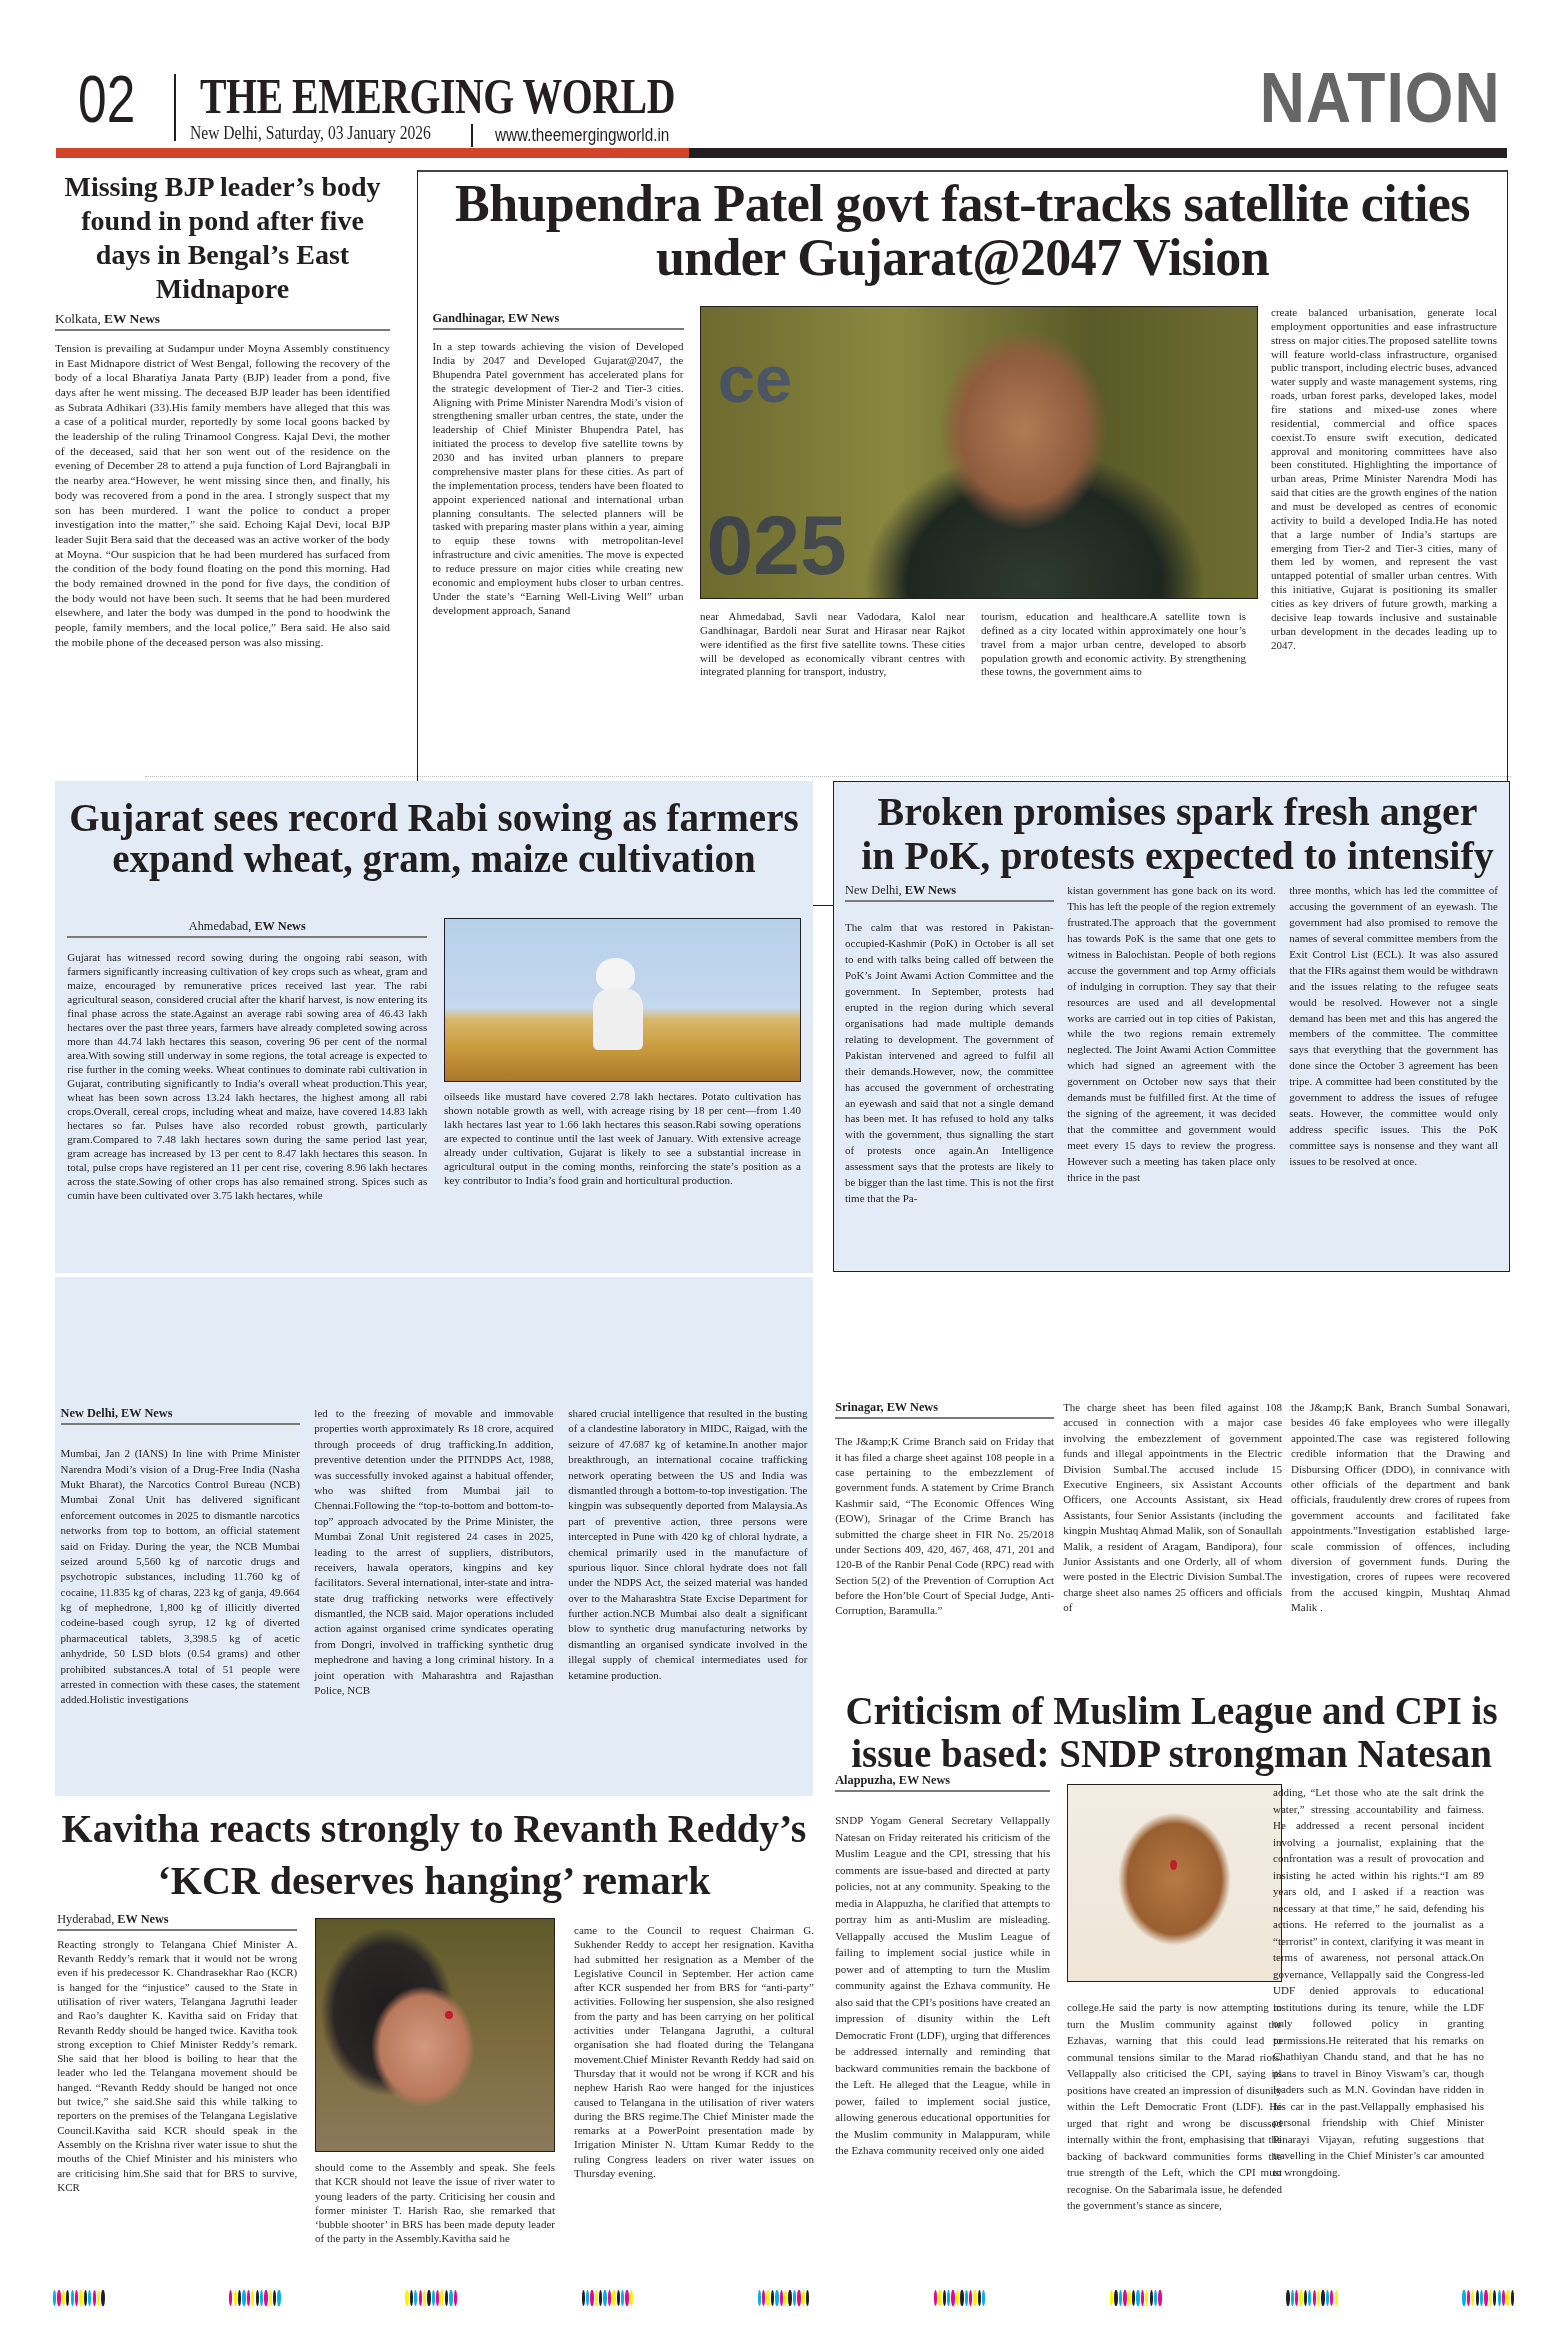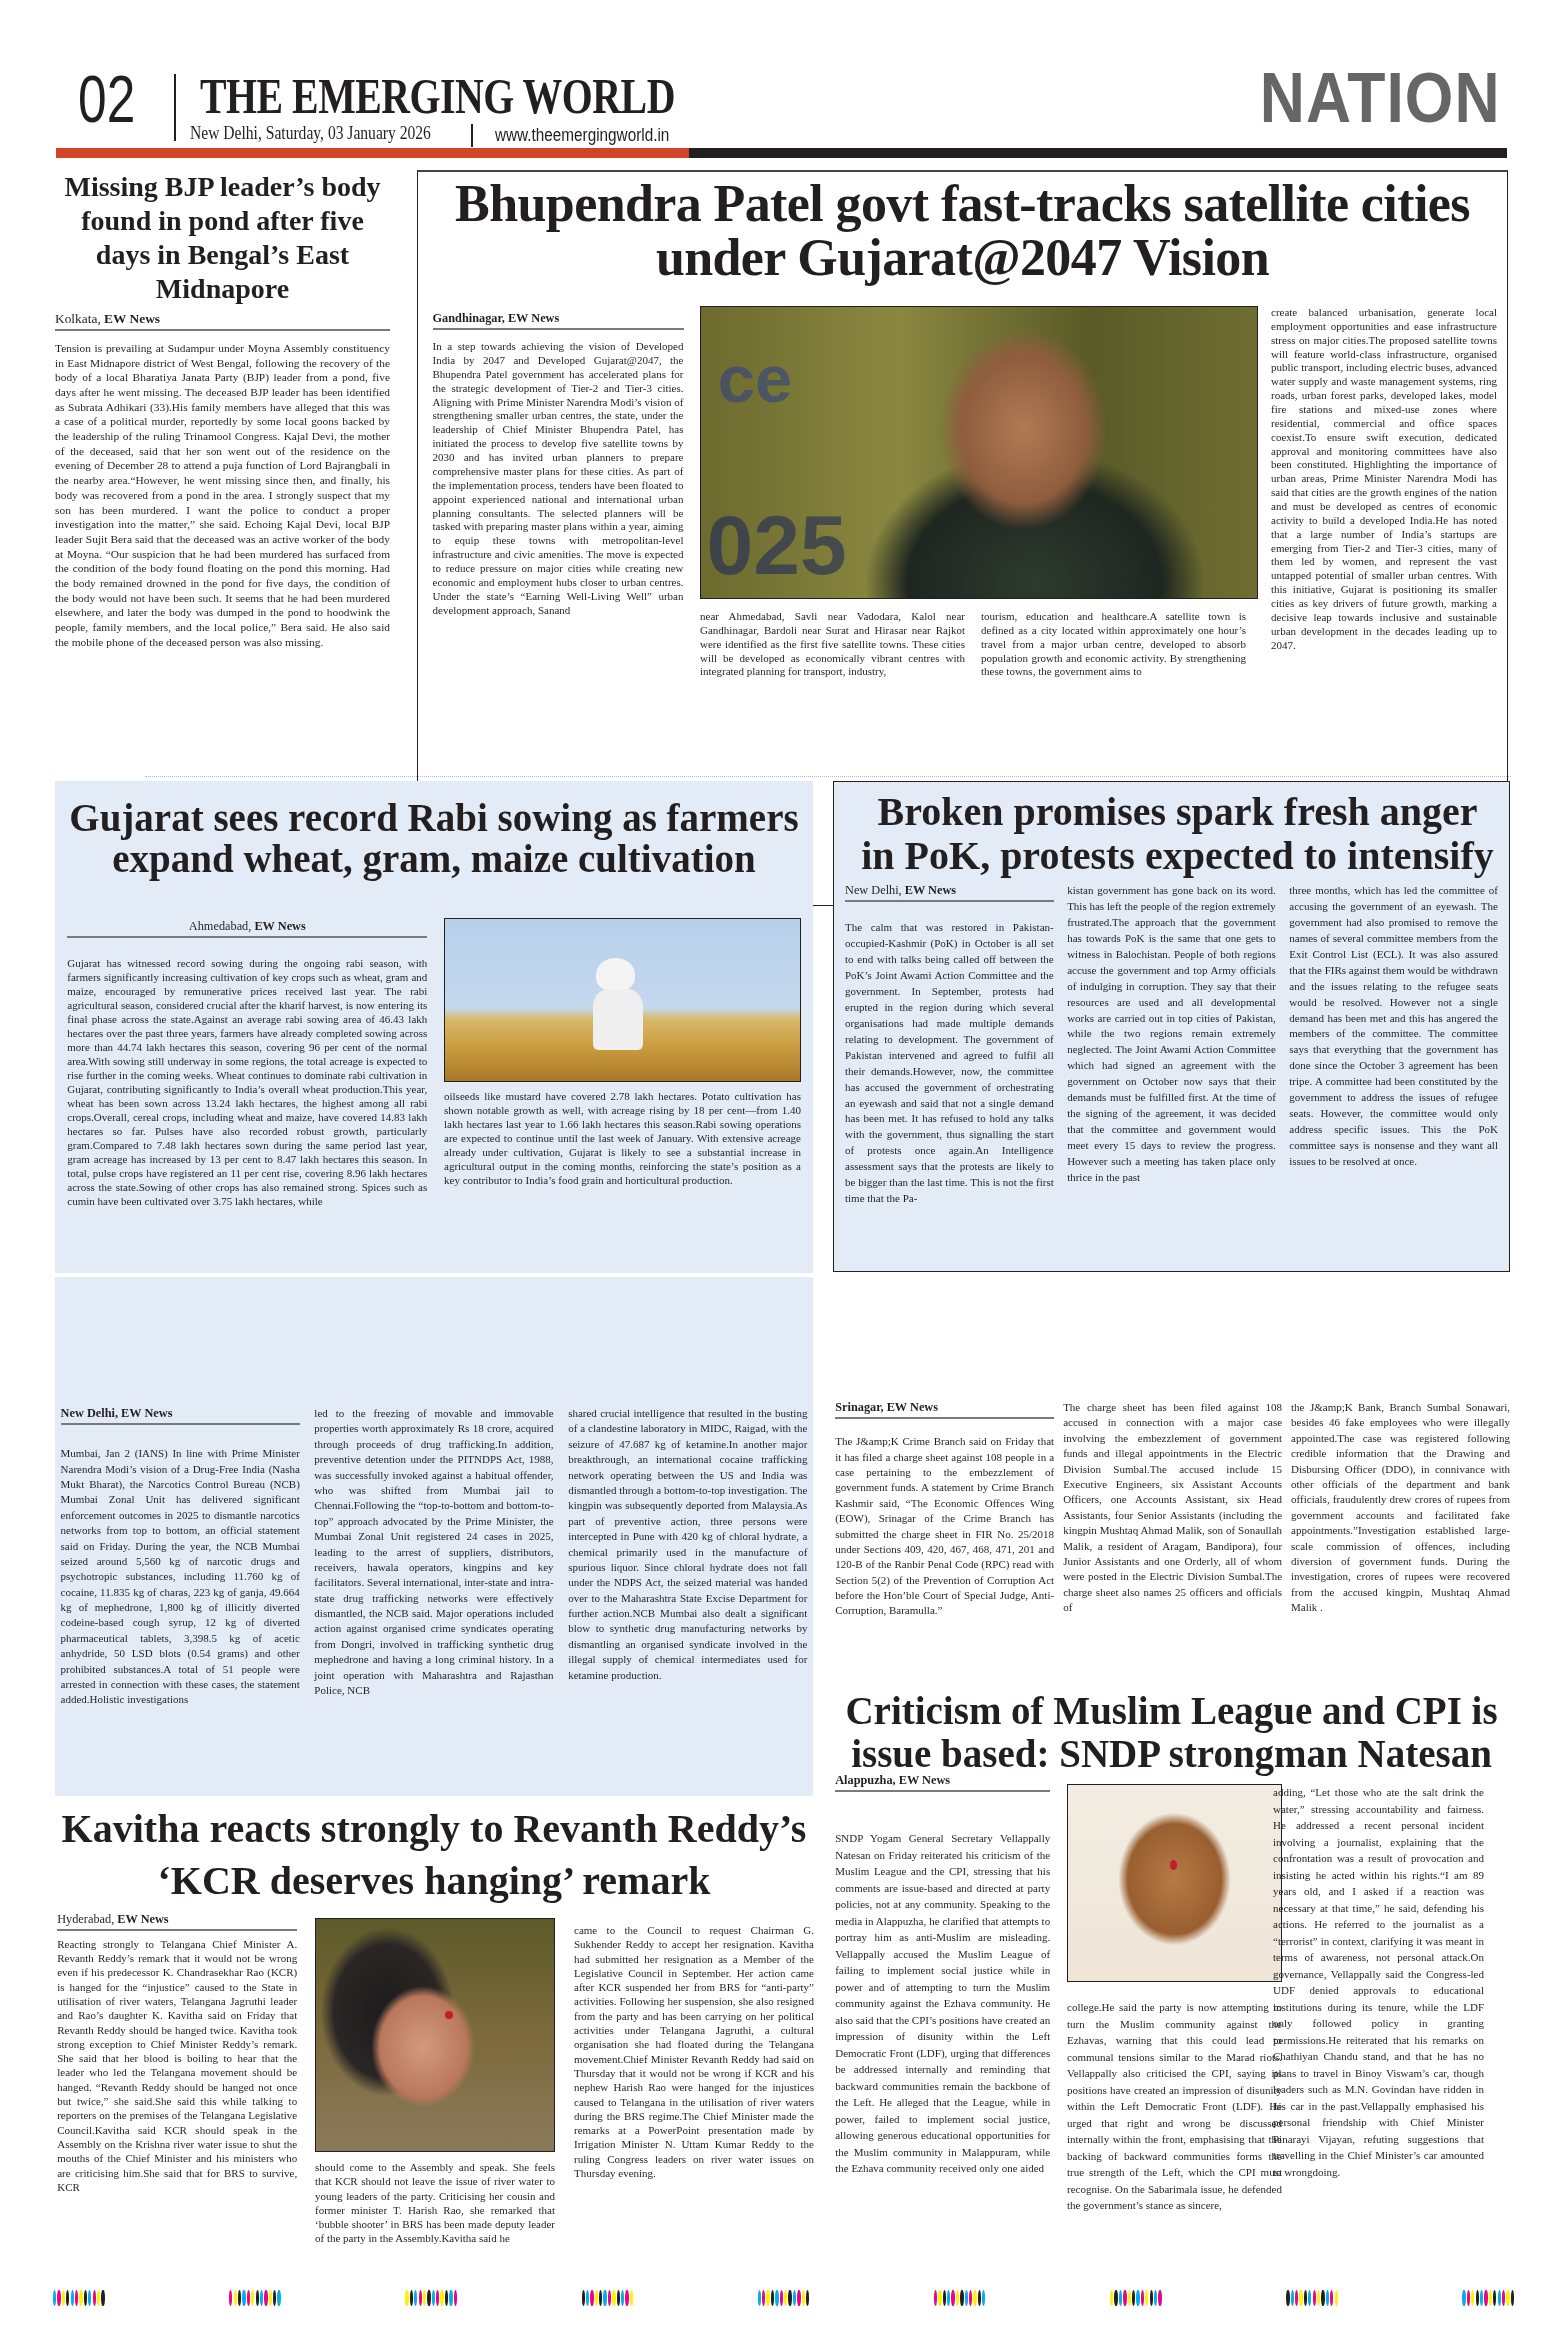--- a/index.html
+++ b/index.html
@@ -85,21 +85,21 @@
   <div style="position:absolute; left:853px; top:134px; width:226px;">
     <p class="body-text" style="font-size:11px; line-height:1.26;">create balanced urbanisation, generate local employment opportunities and ease infrastructure stress on major cities.The proposed satellite towns will feature world-class infrastructure, organised public transport, including electric buses, advanced water supply and waste management systems, ring roads, urban forest parks, developed lakes, model fire stations and mixed-use zones where residential, commercial and office spaces coexist.To ensure swift execution, dedicated approval and monitoring committees have also been constituted. Highlighting the importance of urban areas, Prime Minister Narendra Modi has said that cities are the growth engines of the nation and must be developed as centres of economic activity to build a developed India.He has noted that a large number of India’s startups are emerging from Tier-2 and Tier-3 cities, many of them led by women, and represent the vast untapped potential of smaller urban centres. With this initiative, Gujarat is positioning its smaller cities as key drivers of future growth, marking a decisive leap towards inclusive and sustainable urban development in the decades leading up to 2047.</p>
   </div>
 </article>
 
 <div style="position:absolute; left:145px; top:776px; width:1366px; border-top:1.1px dotted #bbb;"></div>
 
 <article class="article tint" style="left:55px; top:781px; width:758px; height:492px;">
   <h2 class="headline" style="font-size:39px; line-height:1.06; padding:15.6px 11px 0; height:109px;">Gujarat sees record Rabi sowing as farmers expand wheat, gram, maize cultivation</h2>
   <div style="position:absolute; left:12.3px; top:138px; width:360px;">
-    <div class="byline" style="text-align:center; margin-bottom:19px;">
+    <div class="byline" style="text-align:center; margin-bottom:13px;">
       <span>Ahmedabad,</span>
       <b>EW News</b>
     </div>
     <p class="body-text" style="font-size:11px; line-height:1.27;">Gujarat has witnessed record sowing during the ongoing rabi season, with farmers significantly increasing cultivation of key crops such as wheat, gram and maize, encouraged by remunerative prices received last year.  The rabi agricultural season, considered crucial after the kharif harvest, is now entering its final phase across the state.Against an average rabi sowing area of 46.43 lakh hectares over the past three years, farmers have already completed sowing across more than 44.74 lakh hectares this season, covering 96 per cent of the normal area.With sowing still underway in some regions, the total acreage is expected to rise further in the coming weeks. Wheat continues to dominate rabi cultivation in Gujarat, contributing significantly to India’s overall wheat production.This year, wheat has been sown across 13.24 lakh hectares, the highest among all rabi crops.Overall, cereal crops, including wheat and maize, have covered 14.83 lakh hectares so far. Pulses have also recorded robust growth, particularly gram.Compared to 7.48 lakh hectares sown during the same period last year, gram acreage has increased by 13 per cent to 8.47 lakh hectares this season. In total, pulse crops have registered an 11 per cent rise, covering 8.96 lakh hectares across the state.Sowing of other crops has also remained strong. Spices such as cumin have been cultivated over 3.75 lakh hectares, while</p>
   </div>
   <div class="photo" style="left:389px; top:137px; width:357px; height:164px; border-width:1.1px;
               background: linear-gradient(180deg, #b7d0ea 0%, #c4d8ee 55%, #d9b86a 62%, #c99a3d 80%, #a9782a 100%);">
     <div style="position:absolute; left:151px; top:39px; width:39px; height:33px; border-radius:50% 50% 40% 40%; background:#f4f4f4;"></div>
     <div style="position:absolute; left:148px; top:70px; width:50px; height:61px; border-radius:30% 30% 10% 10%; background:#efefef;"></div>
   </div>
@@ -159,21 +159,21 @@
     </div>
     <div class="col">
       <p class="body-text" style="font-size:11px; line-height:1.4;">the J&amp;amp;K Bank, Branch Sumbal Sonawari, besides 46 fake employees who were illegally appointed.The case was registered following credible information that the Drawing and Disbursing Officer (DDO), in connivance with other officials of the department and bank officials, fraudulently drew crores of rupees from government accounts and facilitated fake appointments.”Investigation established large-scale commission of offences, including diversion of government funds. During the investigation, crores of rupees were recovered from the accused kingpin, Mushtaq Ahmad Malik .</p>
     </div>
   </div>
 </article>
 
 <article class="article" style="left:833px; top:1684px; width:677px; height:591px;">
   <h2 class="headline" style="font-size:39px; line-height:1.12; padding:4.5px 5.6px 0; height:92px;">Criticism of Muslim League and CPI is issue based: SNDP strongman Natesan</h2>
   <div style="position:absolute; left:2.2px; top:89px; width:215px;">
-    <div class="byline" style="margin-bottom:38px;">
+    <div class="byline" style="margin-bottom:20px;">
       <b>Alappuzha,</b>
       <b>EW News</b>
     </div>
     <p class="body-text" style="font-size:11px; line-height:1.5;">SNDP Yogam General Secretary Vellappally Natesan on Friday reiterated his criticism of the Muslim League and the CPI, stressing that his comments are issue-based and directed at party policies, not at any community. Speaking to the media in Alappuzha, he clarified that attempts to portray him as anti-Muslim are misleading. Vellappally accused the Muslim League of failing to implement social justice while in power and of attempting to turn the Muslim community against the Ezhava community. He also said that the CPI’s positions have created an impression of disunity within the Left Democratic Front (LDF), urging that differences be addressed internally and reminding that backward communities remain the backbone of the Left. He alleged that the League, while in power, failed to implement social justice, allowing generous educational opportunities for the Muslim community in Malappuram, while the Ezhava community received only one aided</p>
   </div>
   <div class="photo" style="left:234px; top:100px; width:215px; height:198px; border-width:1.1px;
               background: radial-gradient(ellipse 78px 92px at 50% 48%, #b57a45 0%, #9a5f30 60%, transparent 72%),
                           linear-gradient(180deg, #f2ece2 0%, #efe6d8 100%);">
     <div style="position:absolute; left:102px; top:75px; width:6.7px; height:10px; border-radius:50%; background:#c41d2a;"></div>
   </div>

